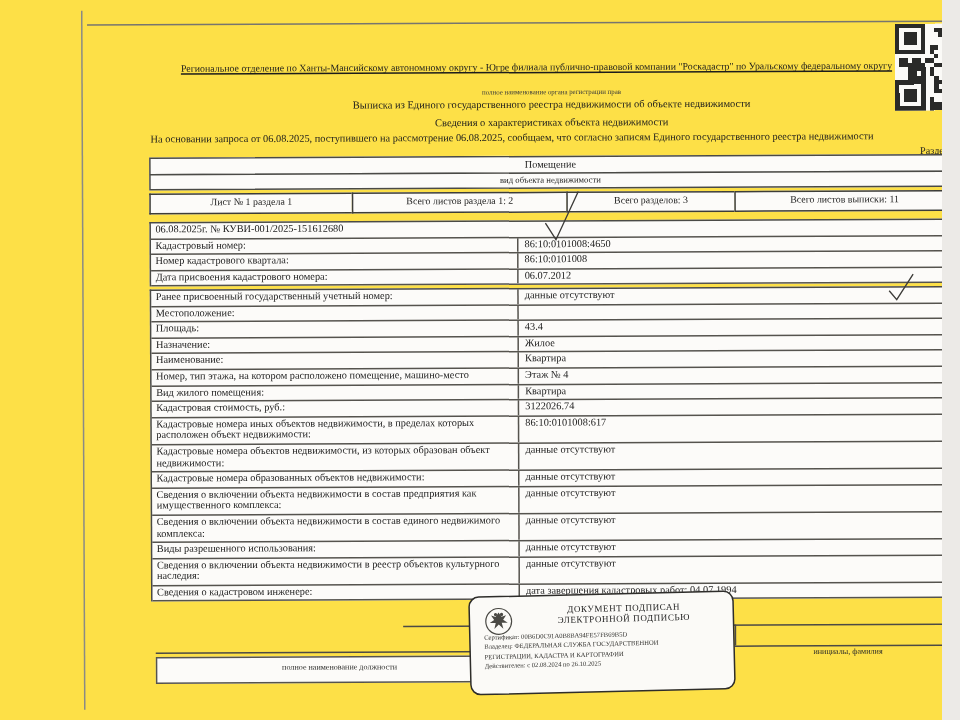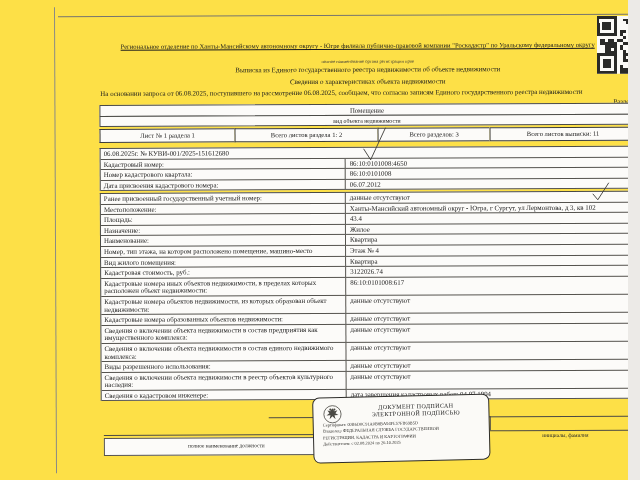--- a/index.html
+++ b/index.html
@@ -229,21 +229,20 @@
     </div>
   </div>
 
   <div class="tbl t2">
     <div class="trow">
           <div class="lab">Ранее присвоенный государственный учетный номер:</div>
           <div class="val">данные отсутствуют</div>
         </div>
     <div class="trow">
           <div class="lab">Местоположение:</div>
-          <div class="val">Ханты-Мансийский автономный округ - Югра, г Сургут, ул Лермонтова, д 3, кв 102</div>
         </div>
     <div class="trow">
           <div class="lab">Площадь:</div>
           <div class="val">43.4</div>
         </div>
     <div class="trow">
           <div class="lab">Назначение:</div>
           <div class="val">Жилое</div>
         </div>
     <div class="trow">

